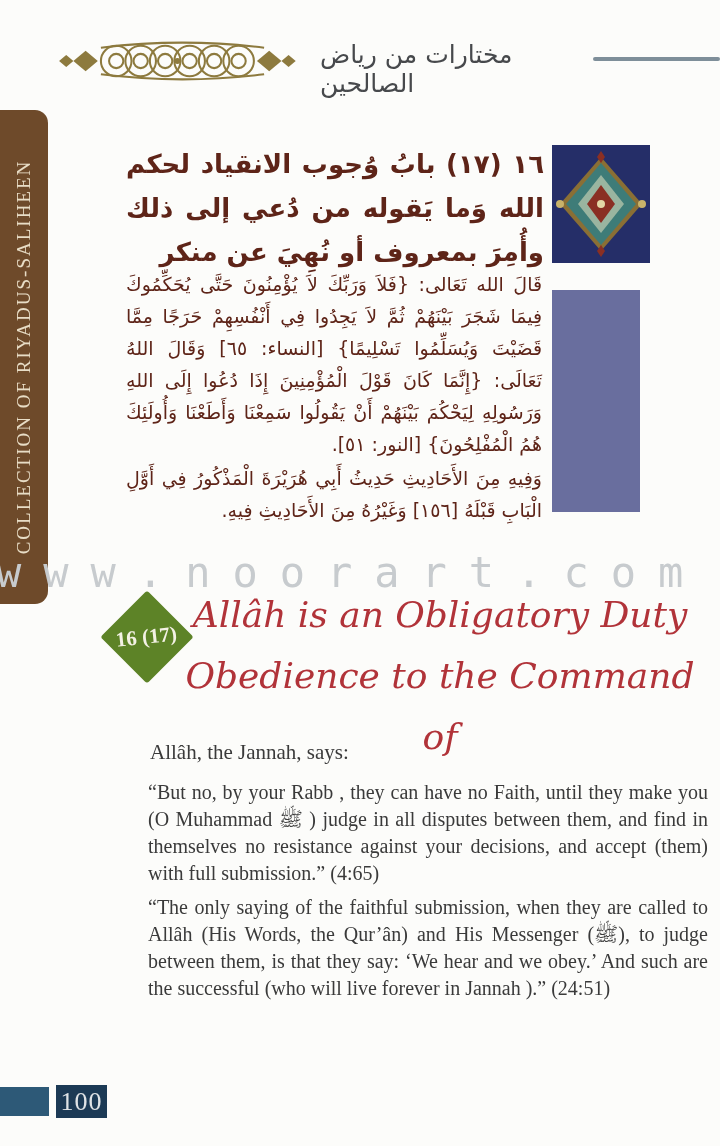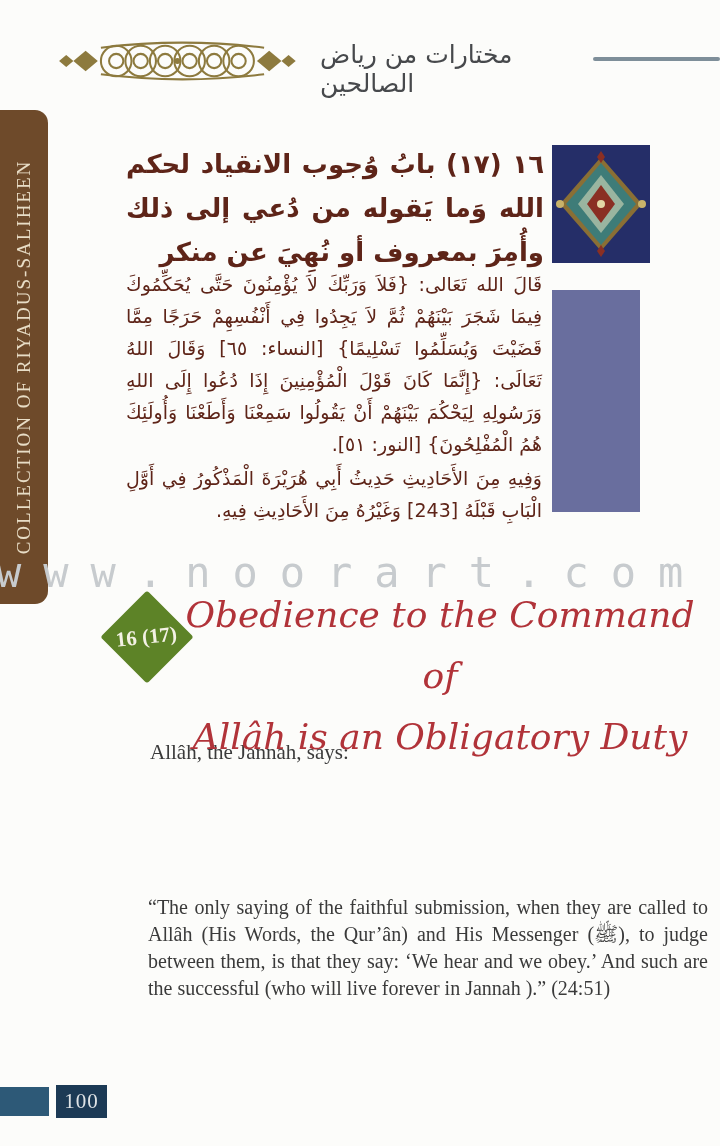--- a/index.html
+++ b/index.html
@@ -90,21 +90,21 @@
   }
   .en-para.v1 { top:779px; }
   .en-para.v2 { top:894px; }
 
   
   .ft-bar { position:absolute; left:0; top:1087px; width:49px; height:29px; background:#2d5977; }
   .ft-box {
     position:absolute; left:56px; top:1085px; width:51px; height:33px;
     background:#1c3a55; display:flex; align-items:center; justify-content:center;
   }
-  .ft-num { color:#dfe3e6; font-size:21px; letter-spacing:1px; font-family:"Liberation Serif", serif; }
+  .ft-num { color:#dfe3e6; font-size:26px; letter-spacing:1px; font-family:"Liberation Serif", serif; }
 </style>
 </head>
 <body>
 
 <div class="page">
 
   <div class="hdr-ornament">
     <svg viewBox="0 0 250 52" width="255" height="54">
       <g stroke="#8d7a3e" stroke-width="2" fill="none">
         <path d="M45 13 Q125 3 205 13"></path>
@@ -149,33 +149,34 @@
       <polygon points="49,6 53,12 49,18 45,12" fill="#8a2f23"></polygon>
       <polygon points="49,100 53,106 49,112 45,106" fill="#8a2f23"></polygon>
       <circle cx="8" cy="59" r="4" fill="#c9b36a"></circle>
       <circle cx="90" cy="59" r="4" fill="#c9b36a"></circle>
     </svg>
   </div>
   <div class="ar-heading">١٦ (١٧) بابُ وُجوب الانقياد لحكم الله وَما يَقوله من دُعي إلى ذلك وأُمِرَ بمعروف أو نُهِيَ عن منكر</div>
 
   <div class="ar-rect"></div>
   <div class="ar-para p1">قَالَ الله تَعَالى: {فَلاَ وَرَبِّكَ لاَ يُؤْمِنُونَ حَتَّى يُحَكِّمُوكَ فِيمَا شَجَرَ بَيْنَهُمْ ثُمَّ لاَ يَجِدُوا فِي أَنْفُسِهِمْ حَرَجًا مِمَّا قَضَيْتَ وَيُسَلِّمُوا تَسْلِيمًا} [النساء: ٦٥] وَقَالَ اللهُ تَعَالَى: {إِنَّمَا كَانَ قَوْلَ الْمُؤْمِنِينَ إِذَا دُعُوا إِلَى اللهِ وَرَسُولِهِ لِيَحْكُمَ بَيْنَهُمْ أَنْ يَقُولُوا سَمِعْنَا وَأَطَعْنَا وَأُولَئِكَ هُمُ الْمُفْلِحُونَ} [النور: ٥١].</div>
-  <div class="ar-para p2">وَفِيهِ مِنَ الأَحَادِيثِ حَدِيثُ أَبِي هُرَيْرَةَ الْمَذْكُورُ فِي أَوَّلِ الْبَابِ قَبْلَهُ [243] وَغَيْرُهُ مِنَ الأَحَادِيثِ فِيهِ.</div>
+  <div class="ar-para p2">وَفِيهِ مِنَ الأَحَادِيثِ حَدِيثُ أَبِي هُرَيْرَةَ الْمَذْكُورُ فِي أَوَّلِ الْبَابِ قَبْلَهُ [١٥٦] وَغَيْرُهُ مِنَ الأَحَادِيثِ فِيهِ.</div>
 
   <div class="watermark">www.noorart.com</div>
 
   <div class="badge">
     <span class="badge-label">16 (17)</span>
   </div>
   <div class="en-title">
+    <span>Allâh is an Obligatory Duty</span>
     <span>Obedience to the Command of</span>
-    <span>Allâh is an Obligatory Duty</span>
   </div>
 
   <div class="en-intro">Allâh, the Jannah, says:</div>
+  <div class="en-para v1">“But no, by your Rabb , they can have no Faith, until they make you (O Muhammad ﷺ ) judge in all disputes between them, and find in themselves no resistance against your decisions, and accept (them) with full submission.” (4:65)</div>
   <div class="en-para v2">“The only saying of the faithful submission, when they are called to Allâh (His Words, the Qur’ân) and His Messenger (ﷺ), to judge between them, is that they say: ‘We hear and we obey.’ And such are the successful (who will live forever in Jannah ).” (24:51)</div>
 
   <div class="ft-bar"></div>
   <div class="ft-box">
     <span class="ft-num">100</span>
   </div>
 
 </div>
 
 </body></html>

